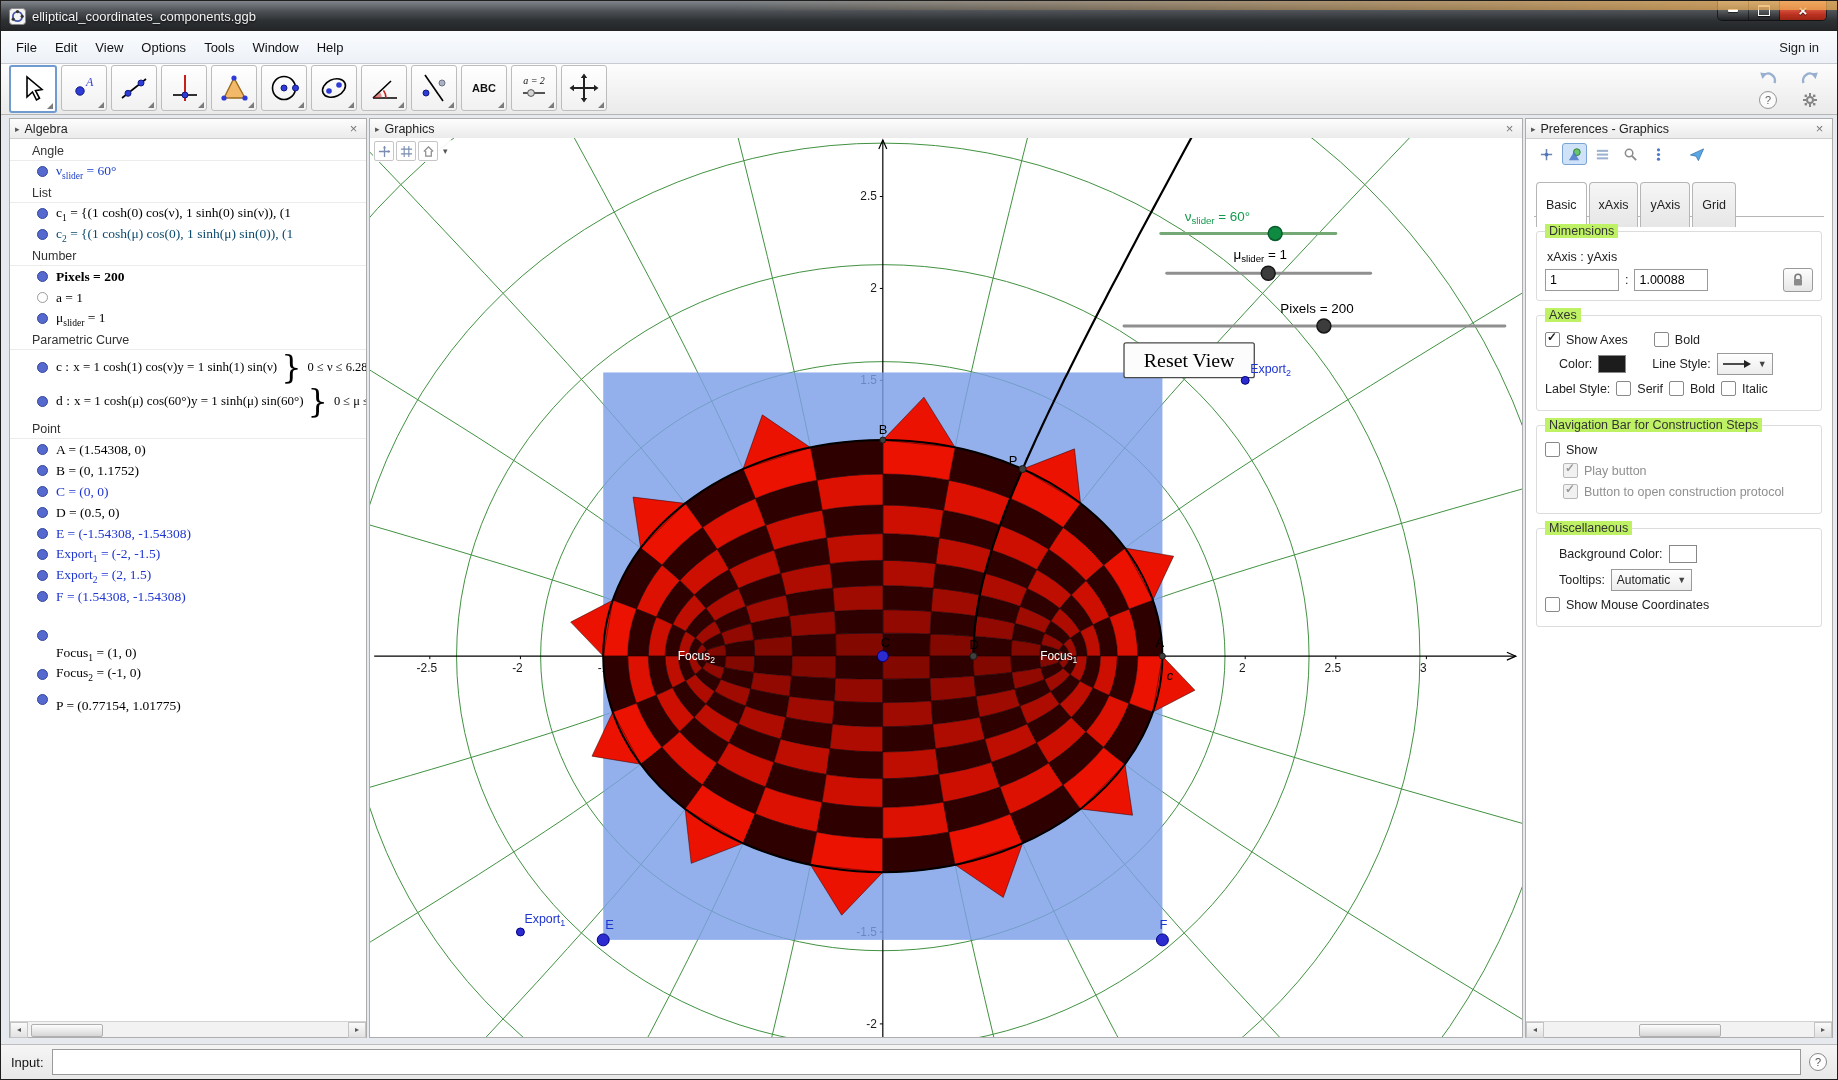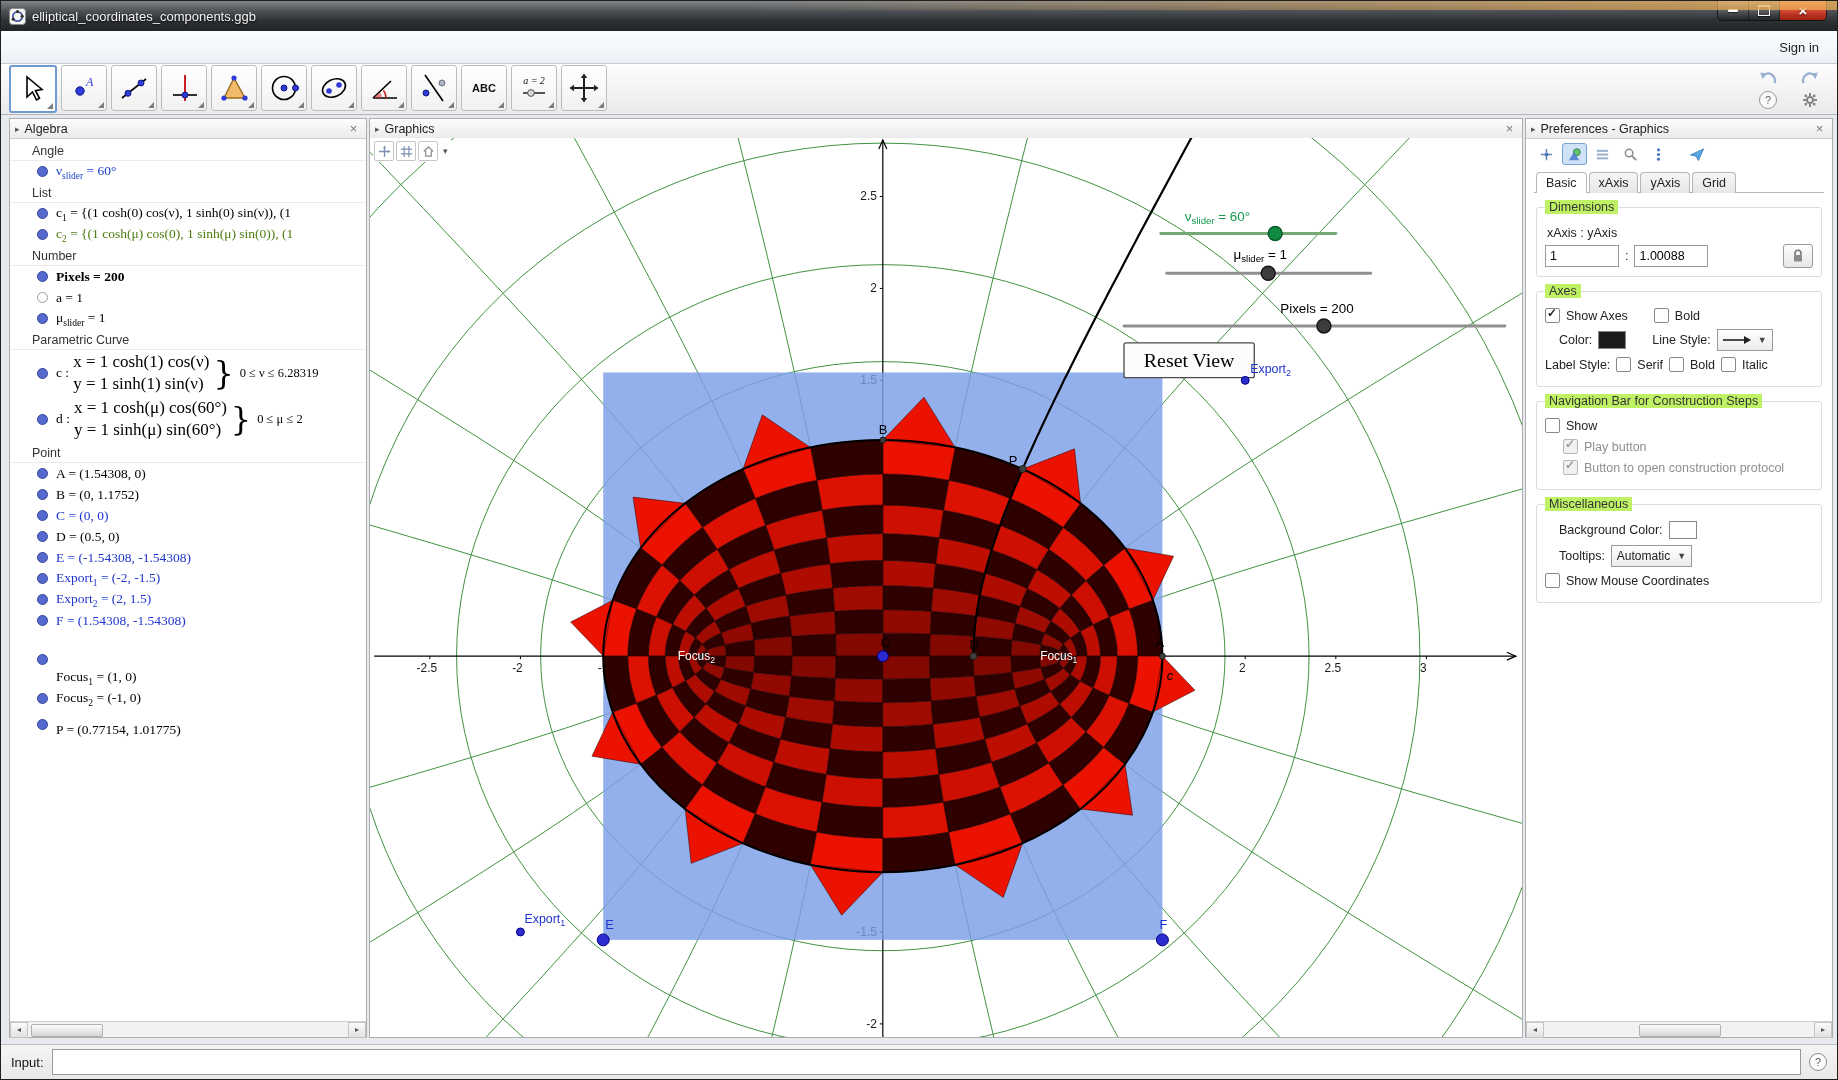--- a/index.html
+++ b/index.html
@@ -59,21 +59,21 @@
 
   
   .alg-body{position:absolute;top:19px;left:0;right:0;bottom:15px;overflow:hidden;padding-top:2px}
   .alg-sec-label{padding:4px 0 2px 22px;font-size:12.5px;color:#333;border-bottom:1px solid #ececec}
   .alg-item{display:flex;align-items:center;gap:8px;padding:1px 0 1px 27px;min-height:19px}
   .marble{width:9px;height:9px;border-radius:50%;background:#5569cf;border:1px solid #33479e;flex:none}
   .marble.open{background:#fff;border-color:#9a9a9a}
   .alg-text{font-family:"Liberation Serif",serif;font-size:13.5px;white-space:nowrap}
   .alg-text sub{font-size:9.5px}
   .alg-text.curve{display:inline-flex;align-items:center;gap:4px}
-  .clines{display:inline-flex;flex-direction:column;line-height:1.3;font-size:17px}
+  .clines{display:inline-flex;flex-direction:row;line-height:1.3;font-size:13px}
   .cbrace{font-size:32px;font-weight:300;font-family:"DejaVu Serif",serif;line-height:1}
   .crange{font-size:12.5px;margin-left:2px}
 
   .hscroll{position:absolute;left:0;right:0;bottom:0;height:15px;background:#f2f2f2;
            border-top:1px solid #d2d2d2;display:flex;align-items:center}
   .hs-btn{width:16px;height:14px;background:linear-gradient(#fafafa,#e2e2e2);border:1px solid #c4c4c4;
            font-size:8px;color:#555;display:flex;align-items:center;justify-content:center;flex:none}
   .hs-track{flex:1;height:14px;position:relative}
   .hs-thumb{position:absolute;top:1px;height:11px;background:linear-gradient(#fdfdfd,#d6d6d6);
            border:1px solid #b0b0b0;border-radius:2px}
@@ -89,22 +89,22 @@
 
   
   .prefs-body{position:absolute;top:19px;left:0;right:0;bottom:15px;padding:5px 8px;font-size:12.5px;
               color:#222;overflow:hidden}
   .prefs-icons{display:flex;gap:3px;margin-bottom:6px;align-items:center}
   .picon{width:23px;height:20px;border:1px solid transparent;border-radius:3px;display:flex;
          align-items:center;justify-content:center}
   .picon.active{background:#cfe2f7;border-color:#7aa3d6}
   .picon.push-right{margin-left:10px}
   .prefs-tabs{display:flex;gap:2px;border-bottom:1px solid #b6b6b6;padding:0 2px}
-  .ptab{padding:3px 9px;border:1px solid #b6b6b6;border-bottom:none;border-radius:4px 4px 0 0;
-        background:linear-gradient(#f6f6f6,#e6e6e6);position:relative;top:1px;font-size:12.5px}
+  .ptab{padding:15px 9px;border:1px solid #b6b6b6;border-bottom:none;border-radius:4px 4px 0 0;
+        background:linear-gradient(#f6f6f6,#e6e6e6);position:relative;top:11px;font-size:12.5px}
   .ptab.active{background:#fff}
   .pgroup{border:1px solid #dcdcdc;border-radius:3px;padding:10px 8px 8px;margin:14px 2px 0;position:relative}
   .pgroup-title{position:absolute;top:-8px;left:8px;background:#bef264;padding:0 4px;color:#333}
   .prow{display:flex;align-items:center;gap:6px;margin:6px 0}
   .prow.indent{margin-left:18px}
   .gray{color:#8f8f8f}
   .cb{width:13px;height:13px;border:1px solid #898989;background:#fff;border-radius:2px;position:relative;flex:none}
   .cb.checked::after{content:"✓";position:absolute;left:1px;top:-3px;font-size:12px;color:#1b1b1b;font-weight:bold}
   .cb.disabled{border-color:#b8b8b8;background:#f1f1f1}
   .cb.disabled::after{color:#9a9a9a}
@@ -151,20 +151,29 @@
       <div class="wbtn">
           <span class="g-max"></span>
         </div>
       <div class="wbtn close">
           <span class="g-close">×</span>
         </div>
     </div>
   </div>
 
   <div id="menubar">
+    <div id="menu-items">
+        <span class="menu-item">File</span>
+        <span class="menu-item">Edit</span>
+        <span class="menu-item">View</span>
+        <span class="menu-item">Options</span>
+        <span class="menu-item">Tools</span>
+        <span class="menu-item">Window</span>
+        <span class="menu-item">Help</span>
+      </div>
     <span id="signin">Sign in</span>
   </div>
 
   <div id="toolbar">
     <div id="tool-buttons">
         <div class="tool-btn selected">
           <svg width="34" height="34" viewBox="0 0 34 34">
             <path d="M11 5 L11 25 L16.5 20 L20.5 28 L23.5 26.3 L19.5 18.6 L26 17.5 Z" fill="#fff" stroke="#000" stroke-width="1.6"></path>
           </svg>
         </div>
@@ -293,21 +302,21 @@
             <span class="marble"></span>
             <span class="alg-text" style="color: rgb(28, 64, 200);">ν<sub>slider</sub> = 60°</span>
           </div>
           <div class="alg-sec-label">List</div>
           <div class="alg-item">
             <span class="marble"></span>
             <span class="alg-text" style="color: rgb(0, 0, 0);">c<sub>1</sub> = {(1 cosh(0) cos(ν), 1 sinh(0) sin(ν)), (1</span>
           </div>
           <div class="alg-item">
             <span class="marble"></span>
-            <span class="alg-text" style="color: #4d7c0f;">c<sub>2</sub> = {(1 cosh(μ) cos(0), 1 sinh(μ) sin(0)), (1</span>
+            <span class="alg-text" style="color: #0c4a6e;">c<sub>2</sub> = {(1 cosh(μ) cos(0), 1 sinh(μ) sin(0)), (1</span>
           </div>
           <div class="alg-sec-label">Number</div>
           <div class="alg-item">
             <span class="marble"></span>
             <span class="alg-text" style="color: rgb(0, 0, 0); font-weight: bold;">Pixels = 200</span>
           </div>
           <div class="alg-item">
             <span class="marble open"></span>
             <span class="alg-text" style="color: rgb(0, 0, 0);">a = 1</span>
           </div>

